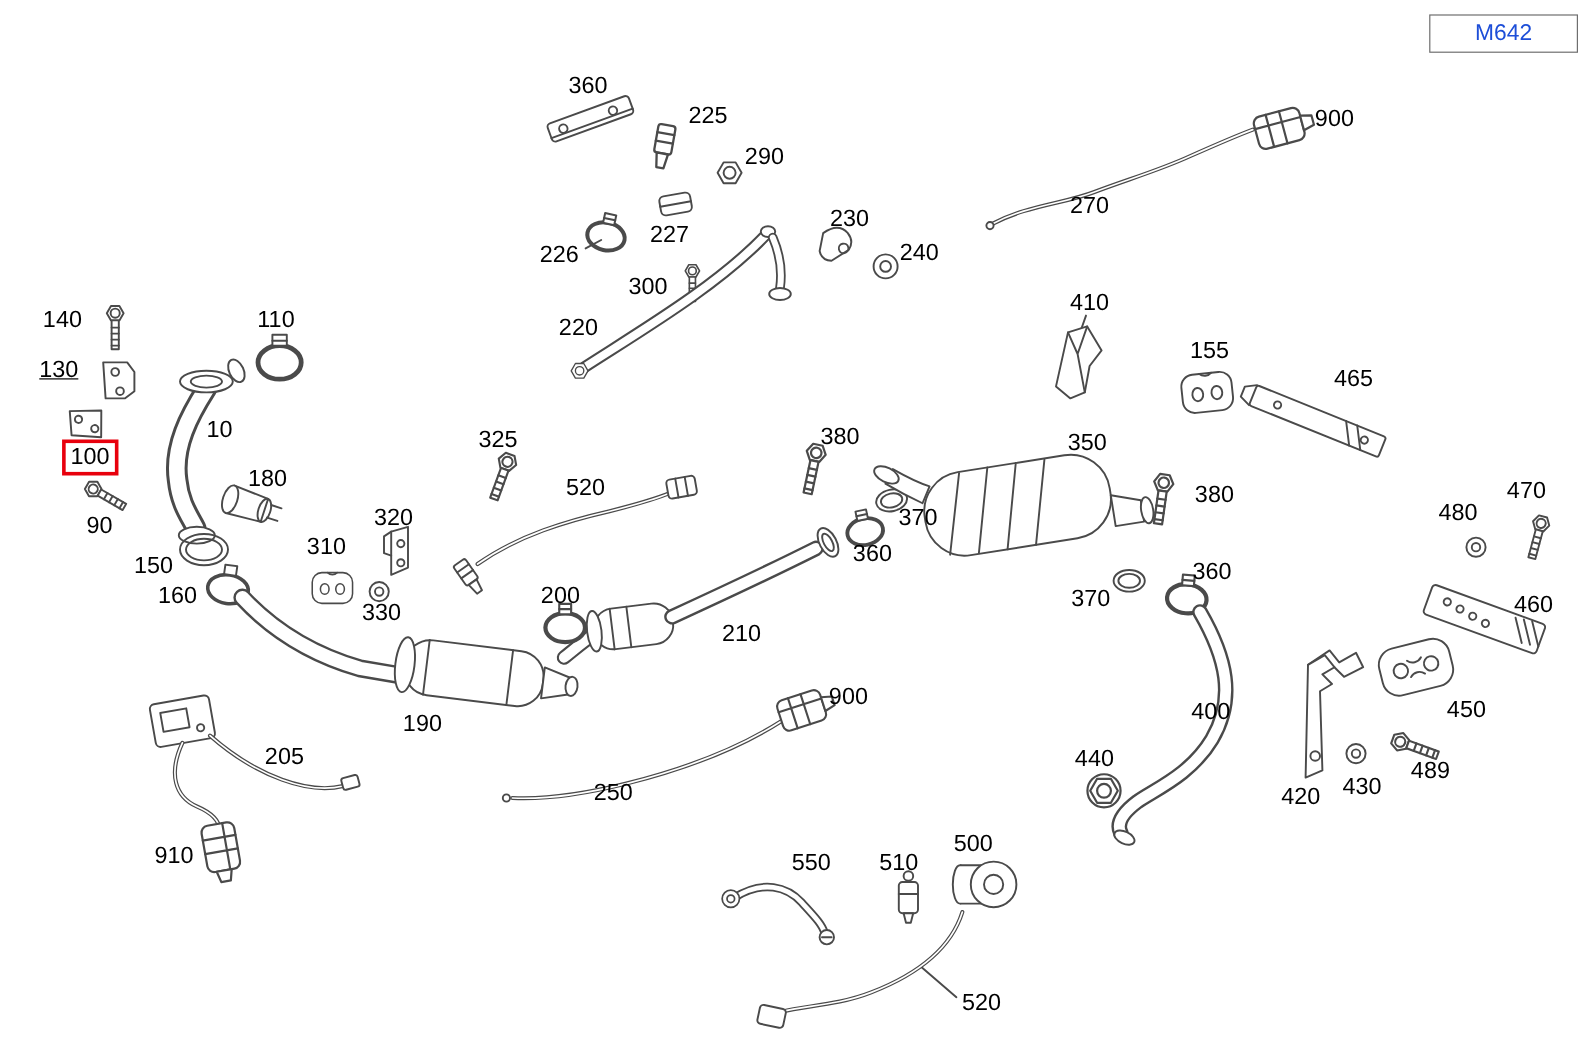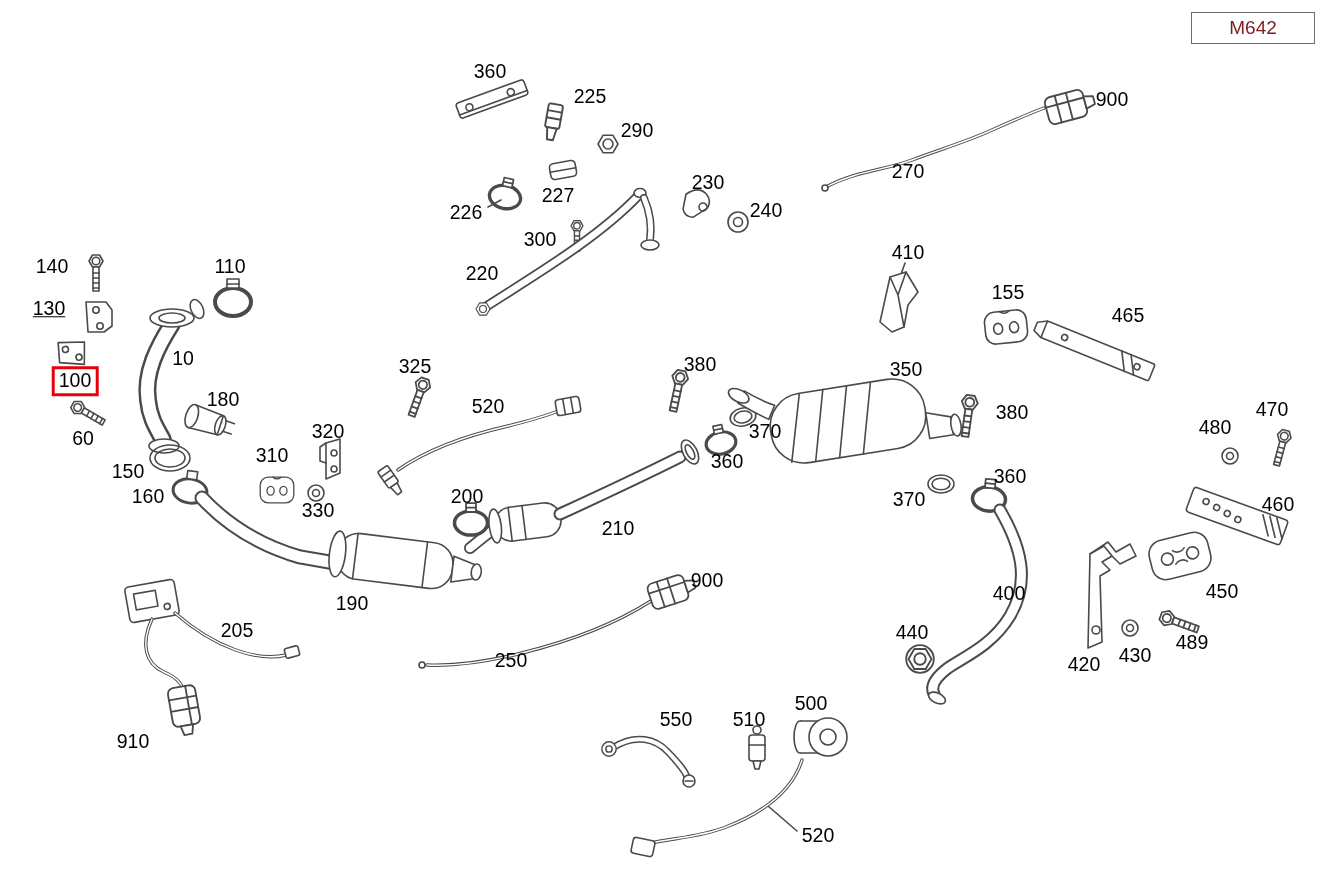--- a/index.html
+++ b/index.html
@@ -4,21 +4,21 @@
 <style>
   html,body { margin:0; padding:0; background:#ffffff; }
   .stage {
     position:relative; width:1326px; height:881px; background:#ffffff;
     font-family:"Liberation Sans", sans-serif; overflow:hidden;
   }
   .code-box {
     position:absolute; top:12px; right:11px; width:124px; height:32px;
     border:1.5px solid #6e6e6e; box-sizing:border-box;
     display:flex; align-items:center; justify-content:center;
-    font-size:19px; color:#7f1d1d;
+    font-size:19px; color:#1d4ed8;
   }
   .label-layer { position:absolute; inset:0; }
   .part-label {
     position:absolute; transform:translate(-50%,-50%);
     font-size:19.5px; color:#000; line-height:1; padding:3px 4px;
     white-space:nowrap; cursor:pointer; user-select:none;
   }
   .part-label.highlighted { border:3px solid #ec4899; padding:2px 4px; }
   svg#art { position:absolute; left:0; top:0; }
   .ln { fill:none; stroke:#4a4a4a; stroke-width:1.6; stroke-linecap:round; stroke-linejoin:round; }
@@ -384,41 +384,41 @@
       <div class="part-label" style="left: 908px; top: 172px;">270</div>
       <div class="part-label" style="left: 1112px; top: 100px;">900</div>
       <div class="part-label" style="left: 908px; top: 253px;">410</div>
       <div class="part-label" style="left: 1008px; top: 293px;">155</div>
       <div class="part-label" style="left: 1128px; top: 316px;">465</div>
       <div class="part-label" style="left: 52px; top: 267px;">140</div>
       <div class="part-label" style="left: 49px; top: 309px; text-decoration: underline;">130</div>
       <div class="part-label" style="left: 230px; top: 267px;">110</div>
       <div class="part-label" style="left: 183px; top: 359px;">10</div>
       <div class="part-label highlighted" style="left: 75px; top: 381px; border-color: rgb(232, 0, 13);">100</div>
-      <div class="part-label" style="left: 83px; top: 439px;">60</div>
+      <div class="part-label" style="left: 83px; top: 439px;">90</div>
       <div class="part-label" style="left: 223px; top: 400px;">180</div>
       <div class="part-label" style="left: 128px; top: 472px;">150</div>
       <div class="part-label" style="left: 148px; top: 497px;">160</div>
       <div class="part-label" style="left: 272px; top: 456px;">310</div>
       <div class="part-label" style="left: 328px; top: 432px;">320</div>
       <div class="part-label" style="left: 318px; top: 511px;">330</div>
       <div class="part-label" style="left: 415px; top: 367px;">325</div>
       <div class="part-label" style="left: 488px; top: 407px;">520</div>
       <div class="part-label" style="left: 700px; top: 365px;">380</div>
       <div class="part-label" style="left: 765px; top: 432px;">370</div>
       <div class="part-label" style="left: 727px; top: 462px;">360</div>
       <div class="part-label" style="left: 906px; top: 370px;">350</div>
       <div class="part-label" style="left: 1012px; top: 413px;">380</div>
       <div class="part-label" style="left: 1010px; top: 477px;">360</div>
       <div class="part-label" style="left: 909px; top: 500px;">370</div>
       <div class="part-label" style="left: 467px; top: 497px;">200</div>
       <div class="part-label" style="left: 618px; top: 529px;">210</div>
       <div class="part-label" style="left: 352px; top: 604px;">190</div>
       <div class="part-label" style="left: 237px; top: 631px;">205</div>
-      <div class="part-label" style="left: 133px; top: 714px; margin-top: 28px;">910</div>
+      <div class="part-label" style="left: 145px; top: 714px;">910</div>
       <div class="part-label" style="left: 511px; top: 661px;">250</div>
       <div class="part-label" style="left: 707px; top: 581px;">900</div>
       <div class="part-label" style="left: 1009px; top: 594px;">400</div>
       <div class="part-label" style="left: 912px; top: 633px;">440</div>
       <div class="part-label" style="left: 1084px; top: 665px;">420</div>
       <div class="part-label" style="left: 1135px; top: 656px;">430</div>
       <div class="part-label" style="left: 1192px; top: 643px;">489</div>
       <div class="part-label" style="left: 1222px; top: 592px;">450</div>
       <div class="part-label" style="left: 1278px; top: 505px;">460</div>
       <div class="part-label" style="left: 1215px; top: 428px;">480</div>

